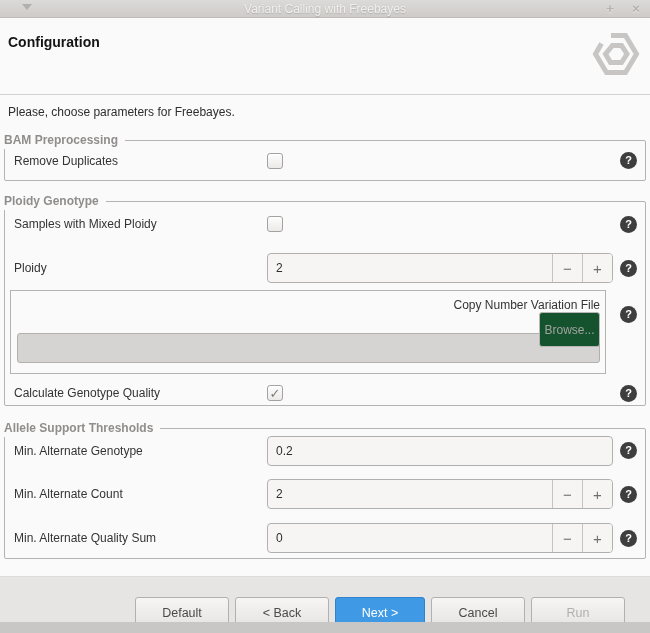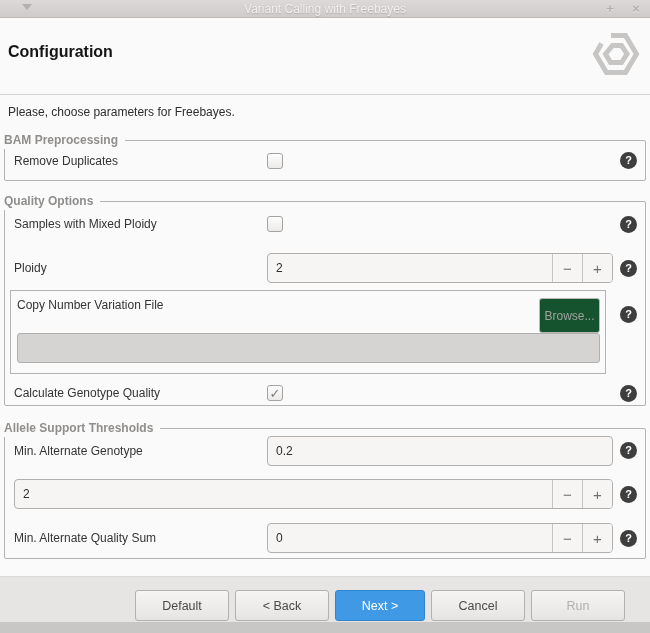--- a/index.html
+++ b/index.html
@@ -31,21 +31,21 @@
   }
   .titlebar-buttons { position: absolute; right: 6px; display: flex; gap: 10px; }
   .tb-btn { color: #b4b1ae; font-weight: bold; font-size: 13px; line-height: 16px;
             width: 16px; text-align: center; text-shadow: 0 1px 0 #e9e7e5; }
 
   
   .header {
     position: relative; height: 77px; background: #fbfafa;
     border-bottom: 1px solid #d4d2d0;
   }
-  .header-title { position: absolute; left: 8px; top: 25px; font-size: 16px; font-weight: bold; color: #141414; }
+  .header-title { position: absolute; left: 8px; top: 16px; font-size: 14px; font-weight: bold; color: #141414; }
   .logo { position: absolute; right: 10px; top: 12px; }
 
   
   .content { padding: 0 4px; }
   .intro { margin: 10px 4px 0 4px; color: #2e2e2e; }
 
   .groupbox {
     position: relative;
     border: 1px solid #b5b3b1; border-radius: 2px;
     background: #fbfafa;
@@ -97,21 +97,21 @@
 
   
   .row-h44 { height: 44px; }
 
   
   .cnv-section { display: flex; align-items: flex-start; padding: 0 8px 0 0; height: 85px; }
   .cnv-frame {
     flex: 1; margin-left: 5px; margin-right: 7px; height: 84px;
     border: 1px solid #b5b3b1; background: #fbfafa;
   }
-  .cnv-top { display: flex; align-items: flex-start; padding: 7px 5px 0 6px; height: 42px; }
+  .cnv-top { display: flex; align-items: flex-end; padding: 7px 5px 0 6px; height: 42px; flex-direction: column; }
   .cnv-label { flex: 1; color: #343434; }
   .browse-btn {
     flex: none; width: 61px; height: 35px;
     border: 1px solid #b9b7b5; border-radius: 3px; background: #14532d;
     color: #a3a2a0; font-size: 12px; cursor: pointer;
     font-family: "Liberation Sans", sans-serif;
   }
   .cnv-field {
     margin: 0 5px 0 6px; height: 30px;
     border: 1px solid #b2b0ae; border-radius: 3px;
@@ -120,20 +120,21 @@
   .cnv-help { margin-top: 16px; }
 
   
   .bottom-bar {
     position: absolute; left: 0; right: 0; bottom: 0; height: 57px;
     background: #e7e5e3; border-top: 1px solid #dddbd9;
   }
   .buttons-row {
     display: flex; justify-content: flex-end; gap: 6px;
     padding: 13px 25px 0 0;
+    margin-top: 7px;
   }
   .btn {
     width: 94px; height: 31px;
     border: 1px solid #b3b1af; border-radius: 3px;
     background: linear-gradient(#f6f5f4, #e6e4e2);
     color: #4a4a4a; font-size: 12.5px; cursor: pointer;
     font-family: "Liberation Sans", sans-serif;
   }
   .btn-next {
     width: 90px; background: #3f99e5; border-color: #2f84cd; color: #ffffff;
@@ -175,21 +176,21 @@
     <div class="groupbox gb-bam">
       <span class="group-title">BAM Preprocessing</span>
       <div class="row" style="height:100%;">
         <span class="row-label">Remove Duplicates</span>
         <span class="checkbox"></span>
         <span class="help" style="margin-left:auto;">?</span>
       </div>
     </div>
 
     <div class="groupbox gb-ploidy">
-      <span class="group-title">Quality Options</span>
+      <span class="group-title">Ploidy Genotype</span>
 
       <div class="row row-h44">
         <span class="row-label">Samples with Mixed Ploidy</span>
         <span class="checkbox"></span>
         <span class="help" style="margin-left:auto;">?</span>
       </div>
 
       <div class="row row-h44">
         <span class="row-label">Ploidy</span>
         <div class="spinbox">
@@ -225,20 +226,21 @@
 
       <div class="row" style="height:43px;">
         <span class="row-label">Min. Alternate Genotype</span>
         <div class="field">
           <input type="text" value="0.2" style="">
         </div>
         <span class="help">?</span>
       </div>
 
       <div class="row" style="height:44px;">
+        <span class="row-label">Min. Alternate Count</span>
         <div class="spinbox">
           <span class="spin-value">2</span>
           <span class="spin-btn">−</span>
           <span class="spin-btn">+</span>
         </div>
         <span class="help">?</span>
       </div>
 
       <div class="row" style="height:44px;">
         <span class="row-label">Min. Alternate Quality Sum</span>

